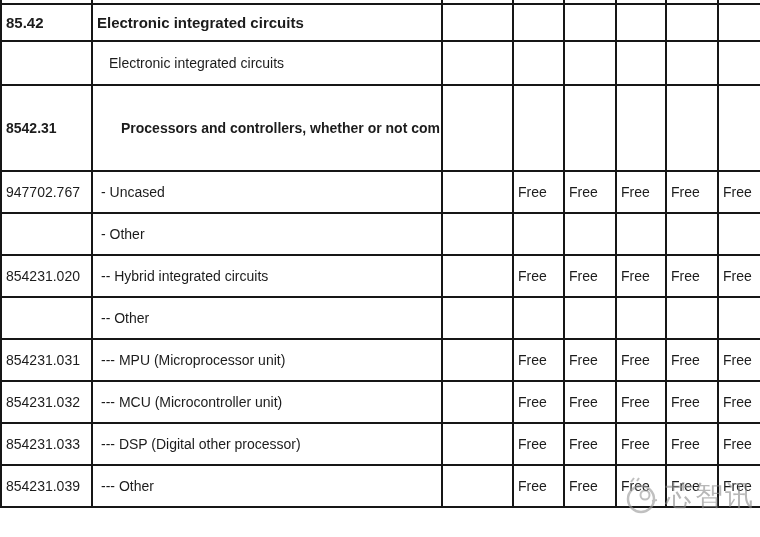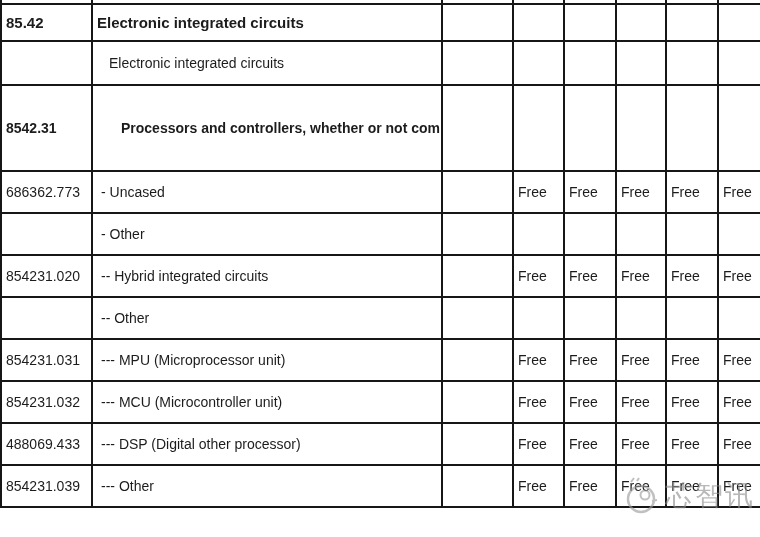--- a/index.html
+++ b/index.html
@@ -124,21 +124,21 @@
           <td class="code">8542.31</td>
           <td class="desc">Processors and controllers, whether or not combined with memories, converters, logic circuits, amplifiers, clock and timing circuits, or other circuits</td>
           <td class="rate"></td>
           <td class="rate"></td>
           <td class="rate"></td>
           <td class="rate"></td>
           <td class="rate"></td>
           <td class="rate"></td>
         </tr>
         <tr class="item">
-          <td class="code">686362.773</td>
+          <td class="code">947702.767</td>
           <td class="desc">- Uncased</td>
           <td class="rate"></td>
           <td class="rate">Free</td>
           <td class="rate">Free</td>
           <td class="rate">Free</td>
           <td class="rate">Free</td>
           <td class="rate">Free</td>
         </tr>
         <tr class="item">
           <td class="code"></td>
@@ -184,21 +184,21 @@
           <td class="code">854231.032</td>
           <td class="desc">--- MCU (Microcontroller unit)</td>
           <td class="rate"></td>
           <td class="rate">Free</td>
           <td class="rate">Free</td>
           <td class="rate">Free</td>
           <td class="rate">Free</td>
           <td class="rate">Free</td>
         </tr>
         <tr class="item">
-          <td class="code">488069.433</td>
+          <td class="code">854231.033</td>
           <td class="desc">--- DSP (Digital other processor)</td>
           <td class="rate"></td>
           <td class="rate">Free</td>
           <td class="rate">Free</td>
           <td class="rate">Free</td>
           <td class="rate">Free</td>
           <td class="rate">Free</td>
         </tr>
         <tr class="item">
           <td class="code">854231.039</td>

